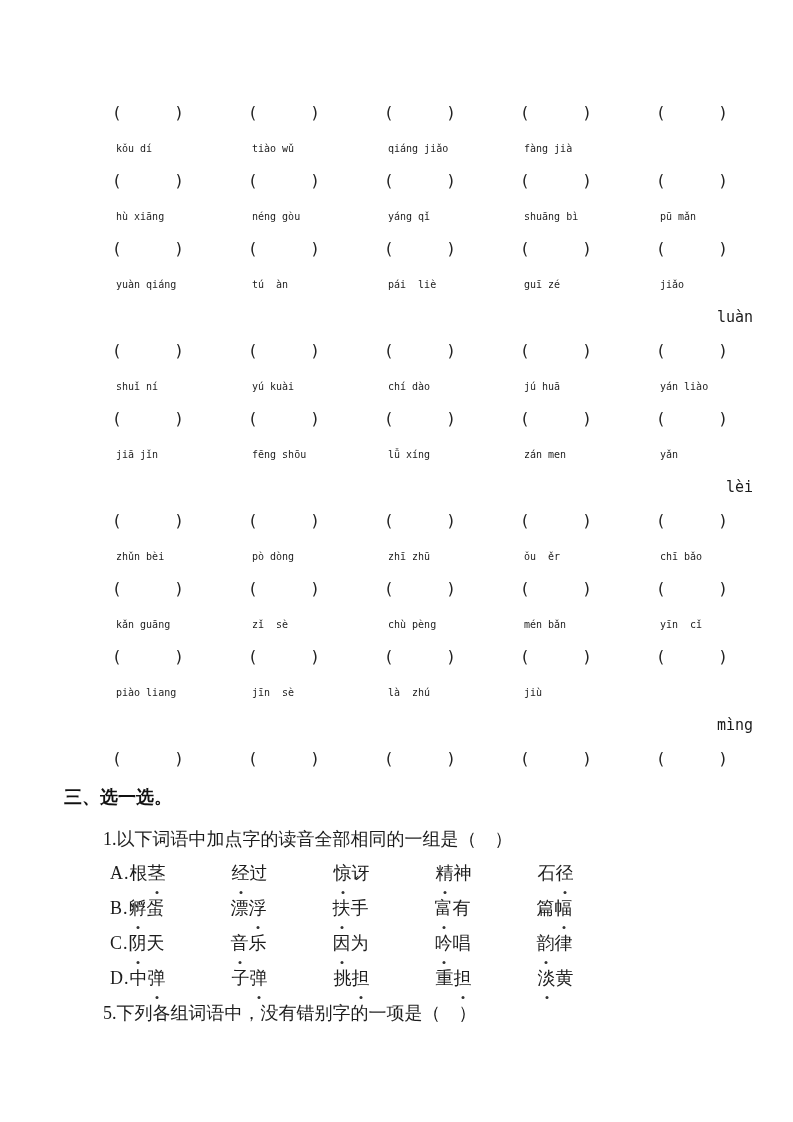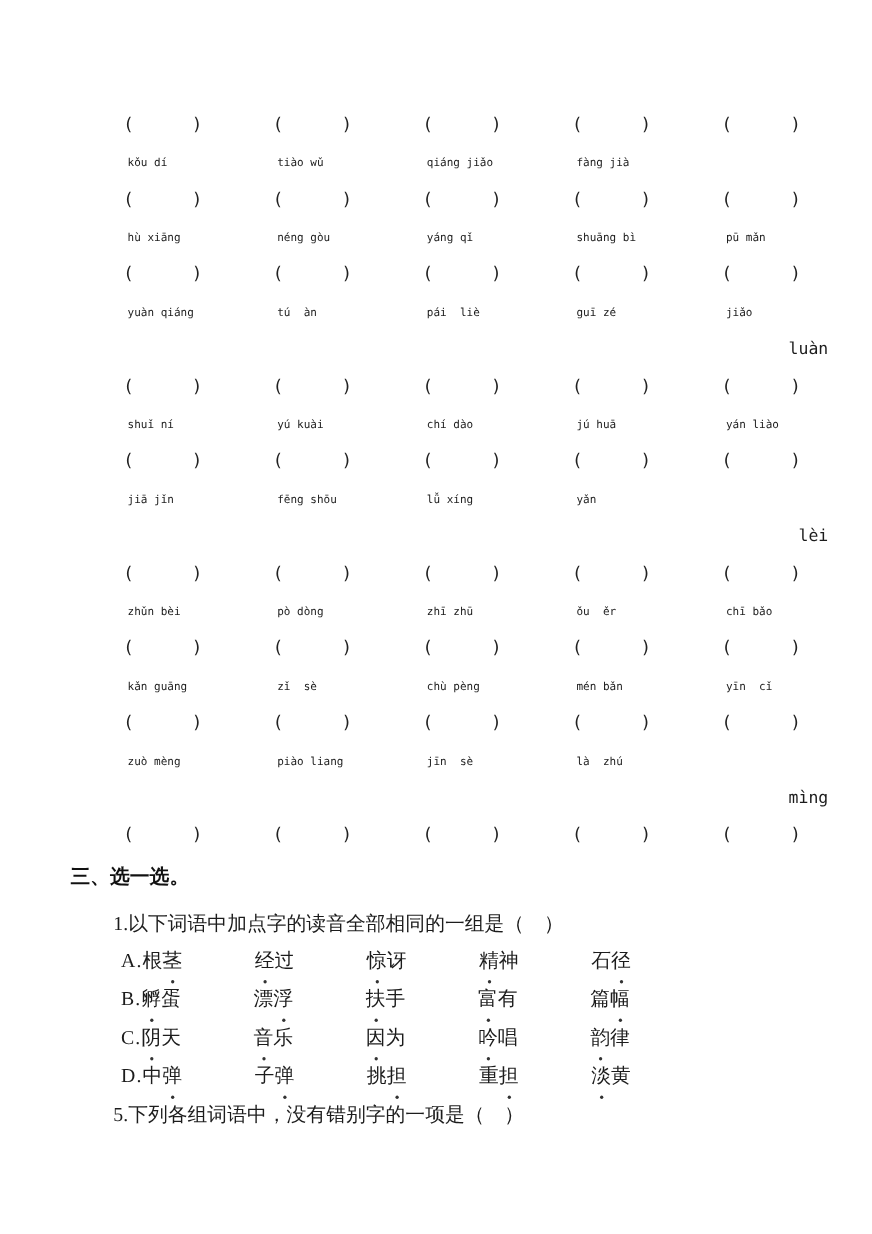--- a/index.html
+++ b/index.html
@@ -108,28 +108,28 @@
       <div class="row parens-row"><span class="cell"><span class="paren-pair"><span>(</span><span>)</span></span></span><span class="cell"><span class="paren-pair"><span>(</span><span>)</span></span></span><span class="cell"><span class="paren-pair"><span>(</span><span>)</span></span></span><span class="cell"><span class="paren-pair"><span>(</span><span>)</span></span></span><span class="cell"><span class="paren-pair"><span>(</span><span>)</span></span></span></div>
       <div class="row pinyin-row"><span class="cell"><span class="pinyin-item">kǒu dí</span></span><span class="cell"><span class="pinyin-item">tiào wǔ</span></span><span class="cell"><span class="pinyin-item">qiáng jiǎo</span></span><span class="cell"><span class="pinyin-item">fàng jià</span></span></div>
       <div class="row parens-row"><span class="cell"><span class="paren-pair"><span>(</span><span>)</span></span></span><span class="cell"><span class="paren-pair"><span>(</span><span>)</span></span></span><span class="cell"><span class="paren-pair"><span>(</span><span>)</span></span></span><span class="cell"><span class="paren-pair"><span>(</span><span>)</span></span></span><span class="cell"><span class="paren-pair"><span>(</span><span>)</span></span></span></div>
       <div class="row pinyin-row"><span class="cell"><span class="pinyin-item">hù xiāng</span></span><span class="cell"><span class="pinyin-item">néng gòu</span></span><span class="cell"><span class="pinyin-item">yáng qǐ</span></span><span class="cell"><span class="pinyin-item">shuāng bì</span></span><span class="cell"><span class="pinyin-item">pū mǎn</span></span></div>
       <div class="row parens-row"><span class="cell"><span class="paren-pair"><span>(</span><span>)</span></span></span><span class="cell"><span class="paren-pair"><span>(</span><span>)</span></span></span><span class="cell"><span class="paren-pair"><span>(</span><span>)</span></span></span><span class="cell"><span class="paren-pair"><span>(</span><span>)</span></span></span><span class="cell"><span class="paren-pair"><span>(</span><span>)</span></span></span></div>
       <div class="row pinyin-row"><span class="cell"><span class="pinyin-item">yuàn qiáng</span></span><span class="cell"><span class="pinyin-item">tú  àn</span></span><span class="cell"><span class="pinyin-item">pái  liè</span></span><span class="cell"><span class="pinyin-item">guī zé</span></span><span class="cell"><span class="pinyin-item">jiǎo</span></span></div>
       <div class="row wrap-row">luàn</div>
       <div class="row parens-row"><span class="cell"><span class="paren-pair"><span>(</span><span>)</span></span></span><span class="cell"><span class="paren-pair"><span>(</span><span>)</span></span></span><span class="cell"><span class="paren-pair"><span>(</span><span>)</span></span></span><span class="cell"><span class="paren-pair"><span>(</span><span>)</span></span></span><span class="cell"><span class="paren-pair"><span>(</span><span>)</span></span></span></div>
       <div class="row pinyin-row"><span class="cell"><span class="pinyin-item">shuǐ ní</span></span><span class="cell"><span class="pinyin-item">yú kuài</span></span><span class="cell"><span class="pinyin-item">chí dào</span></span><span class="cell"><span class="pinyin-item">jú huā</span></span><span class="cell"><span class="pinyin-item">yán liào</span></span></div>
       <div class="row parens-row"><span class="cell"><span class="paren-pair"><span>(</span><span>)</span></span></span><span class="cell"><span class="paren-pair"><span>(</span><span>)</span></span></span><span class="cell"><span class="paren-pair"><span>(</span><span>)</span></span></span><span class="cell"><span class="paren-pair"><span>(</span><span>)</span></span></span><span class="cell"><span class="paren-pair"><span>(</span><span>)</span></span></span></div>
-      <div class="row pinyin-row"><span class="cell"><span class="pinyin-item">jiā jǐn</span></span><span class="cell"><span class="pinyin-item">fēng shōu</span></span><span class="cell"><span class="pinyin-item">lǚ xíng</span></span><span class="cell"><span class="pinyin-item">yǎn</span></span></div>
+      <div class="row pinyin-row"><span class="cell"><span class="pinyin-item">jiā jǐn</span></span><span class="cell"><span class="pinyin-item">fēng shōu</span></span><span class="cell"><span class="pinyin-item">lǚ xíng</span></span><span class="cell"><span class="pinyin-item">zán men</span></span><span class="cell"><span class="pinyin-item">yǎn</span></span></div>
       <div class="row wrap-row">lèi</div>
       <div class="row parens-row"><span class="cell"><span class="paren-pair"><span>(</span><span>)</span></span></span><span class="cell"><span class="paren-pair"><span>(</span><span>)</span></span></span><span class="cell"><span class="paren-pair"><span>(</span><span>)</span></span></span><span class="cell"><span class="paren-pair"><span>(</span><span>)</span></span></span><span class="cell"><span class="paren-pair"><span>(</span><span>)</span></span></span></div>
       <div class="row pinyin-row"><span class="cell"><span class="pinyin-item">zhǔn bèi</span></span><span class="cell"><span class="pinyin-item">pò dòng</span></span><span class="cell"><span class="pinyin-item">zhī zhū</span></span><span class="cell"><span class="pinyin-item">ǒu  ěr</span></span><span class="cell"><span class="pinyin-item">chī bǎo</span></span></div>
       <div class="row parens-row"><span class="cell"><span class="paren-pair"><span>(</span><span>)</span></span></span><span class="cell"><span class="paren-pair"><span>(</span><span>)</span></span></span><span class="cell"><span class="paren-pair"><span>(</span><span>)</span></span></span><span class="cell"><span class="paren-pair"><span>(</span><span>)</span></span></span><span class="cell"><span class="paren-pair"><span>(</span><span>)</span></span></span></div>
       <div class="row pinyin-row"><span class="cell"><span class="pinyin-item">kǎn guāng</span></span><span class="cell"><span class="pinyin-item">zǐ  sè</span></span><span class="cell"><span class="pinyin-item">chù pèng</span></span><span class="cell"><span class="pinyin-item">mén bǎn</span></span><span class="cell"><span class="pinyin-item">yīn  cǐ</span></span></div>
       <div class="row parens-row"><span class="cell"><span class="paren-pair"><span>(</span><span>)</span></span></span><span class="cell"><span class="paren-pair"><span>(</span><span>)</span></span></span><span class="cell"><span class="paren-pair"><span>(</span><span>)</span></span></span><span class="cell"><span class="paren-pair"><span>(</span><span>)</span></span></span><span class="cell"><span class="paren-pair"><span>(</span><span>)</span></span></span></div>
-      <div class="row pinyin-row"><span class="cell"><span class="pinyin-item">zuò mèng</span></span><span class="cell"><span class="pinyin-item">piào liang</span></span><span class="cell"><span class="pinyin-item">jīn  sè</span></span><span class="cell"><span class="pinyin-item">là  zhú</span></span></div>
+      <div class="row pinyin-row"><span class="cell"><span class="pinyin-item">piào liang</span></span><span class="cell"><span class="pinyin-item">jīn  sè</span></span><span class="cell"><span class="pinyin-item">là  zhú</span></span><span class="cell"><span class="pinyin-item">jiù</span></span></div>
       <div class="row wrap-row">mìng</div>
       <div class="row parens-row"><span class="cell"><span class="paren-pair"><span>(</span><span>)</span></span></span><span class="cell"><span class="paren-pair"><span>(</span><span>)</span></span></span><span class="cell"><span class="paren-pair"><span>(</span><span>)</span></span></span><span class="cell"><span class="paren-pair"><span>(</span><span>)</span></span></span><span class="cell"><span class="paren-pair"><span>(</span><span>)</span></span></span></div>
     </section>
 
   <section class="choice-section">
     <h3 class="section-title">三、选一选。</h3>
 
     <p class="question">1.以下词语中加点字的读音全部相同的一组是（　）</p>
 
     <div id="options">

